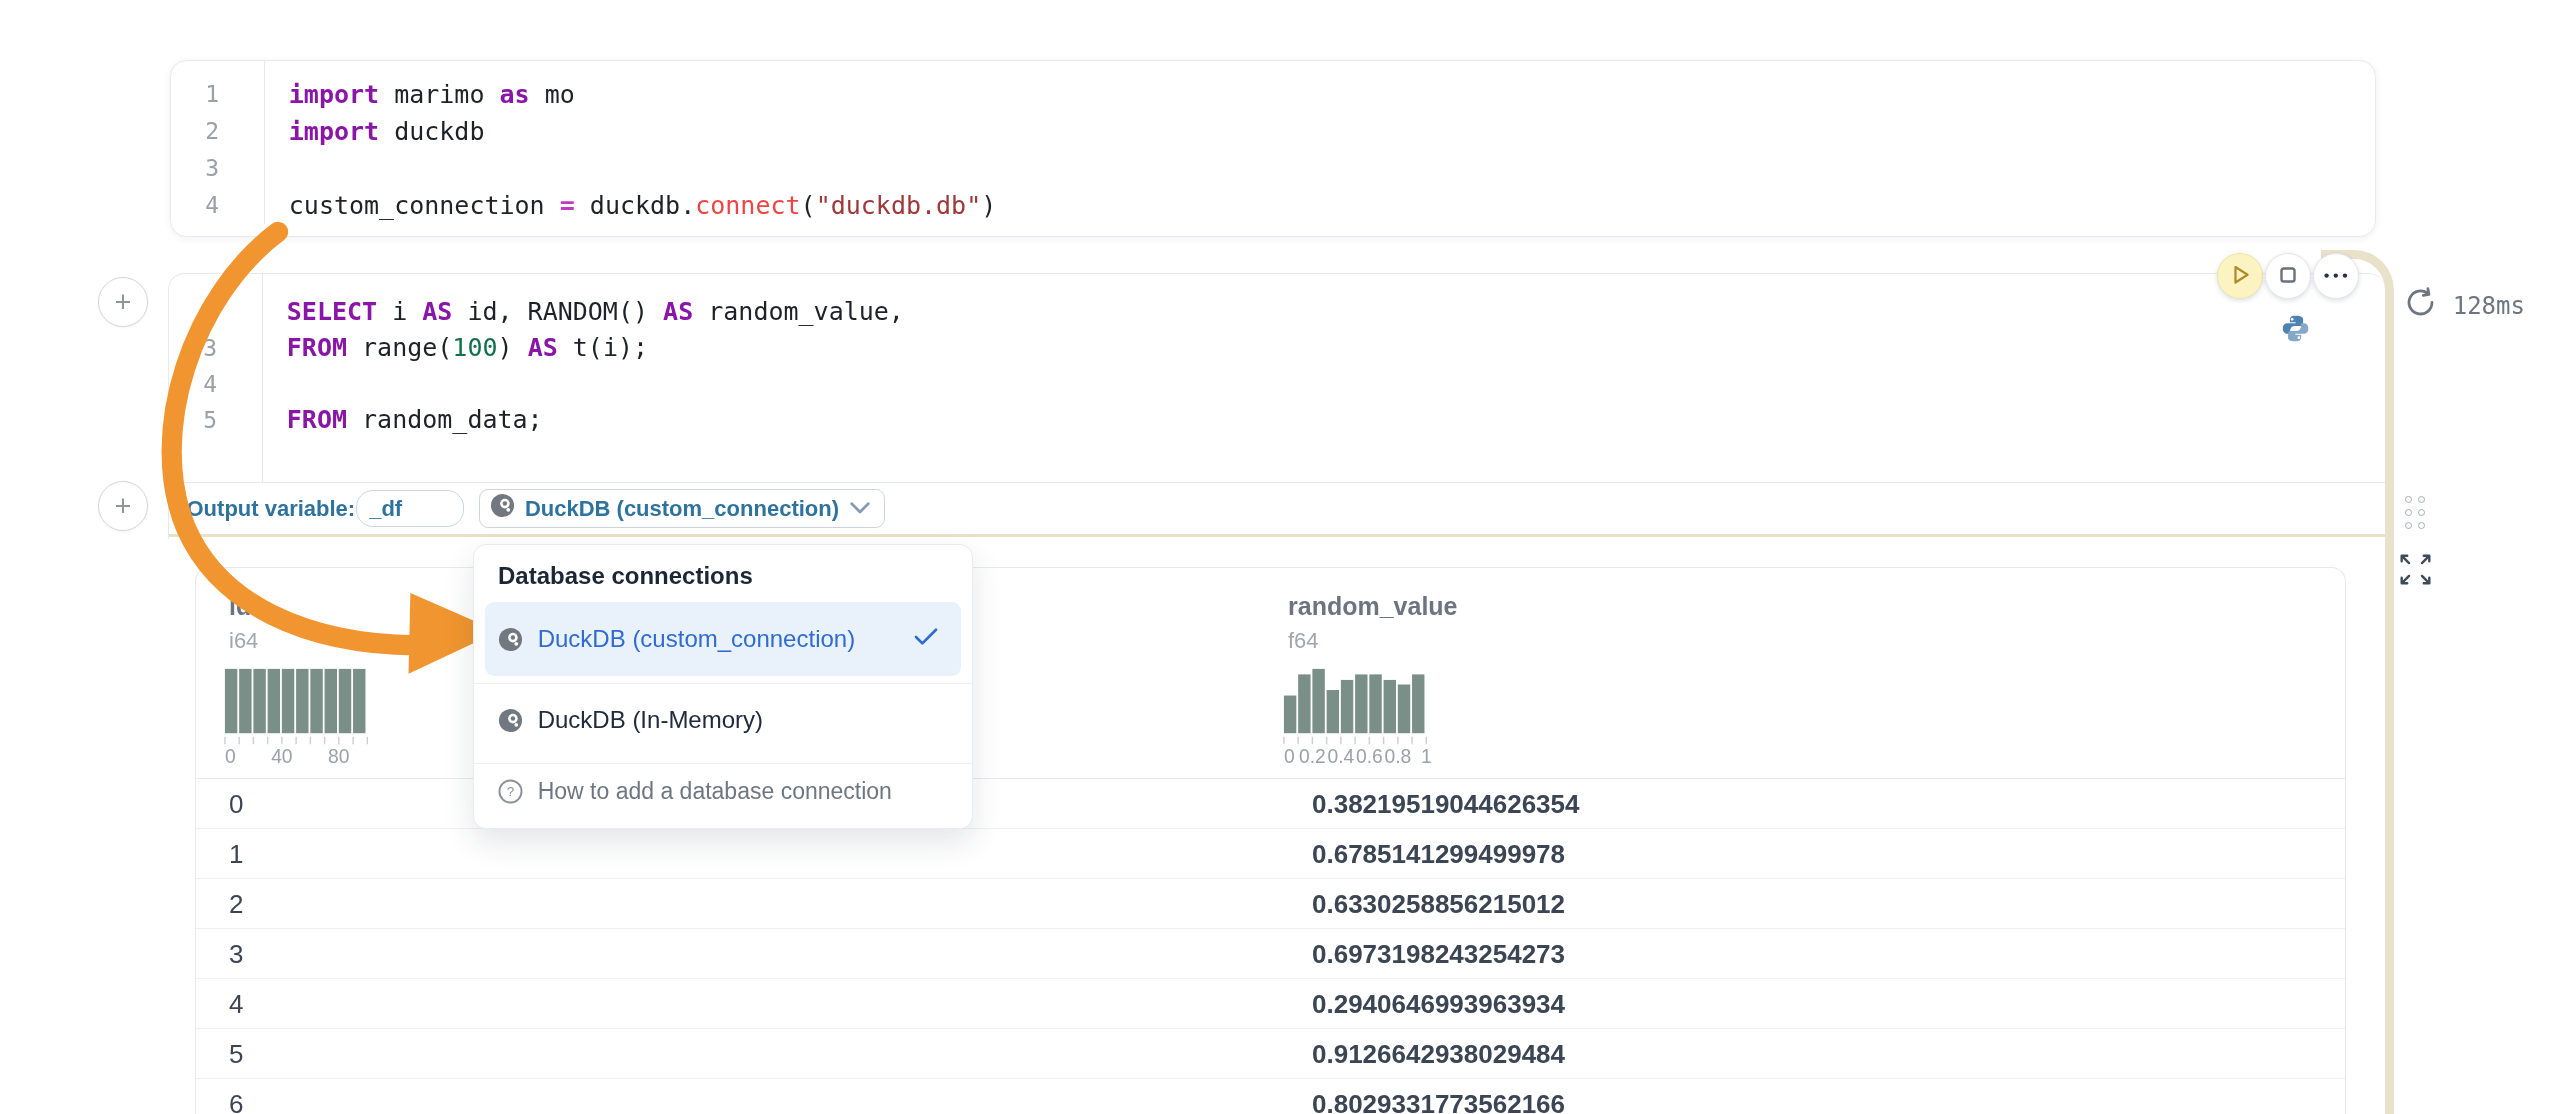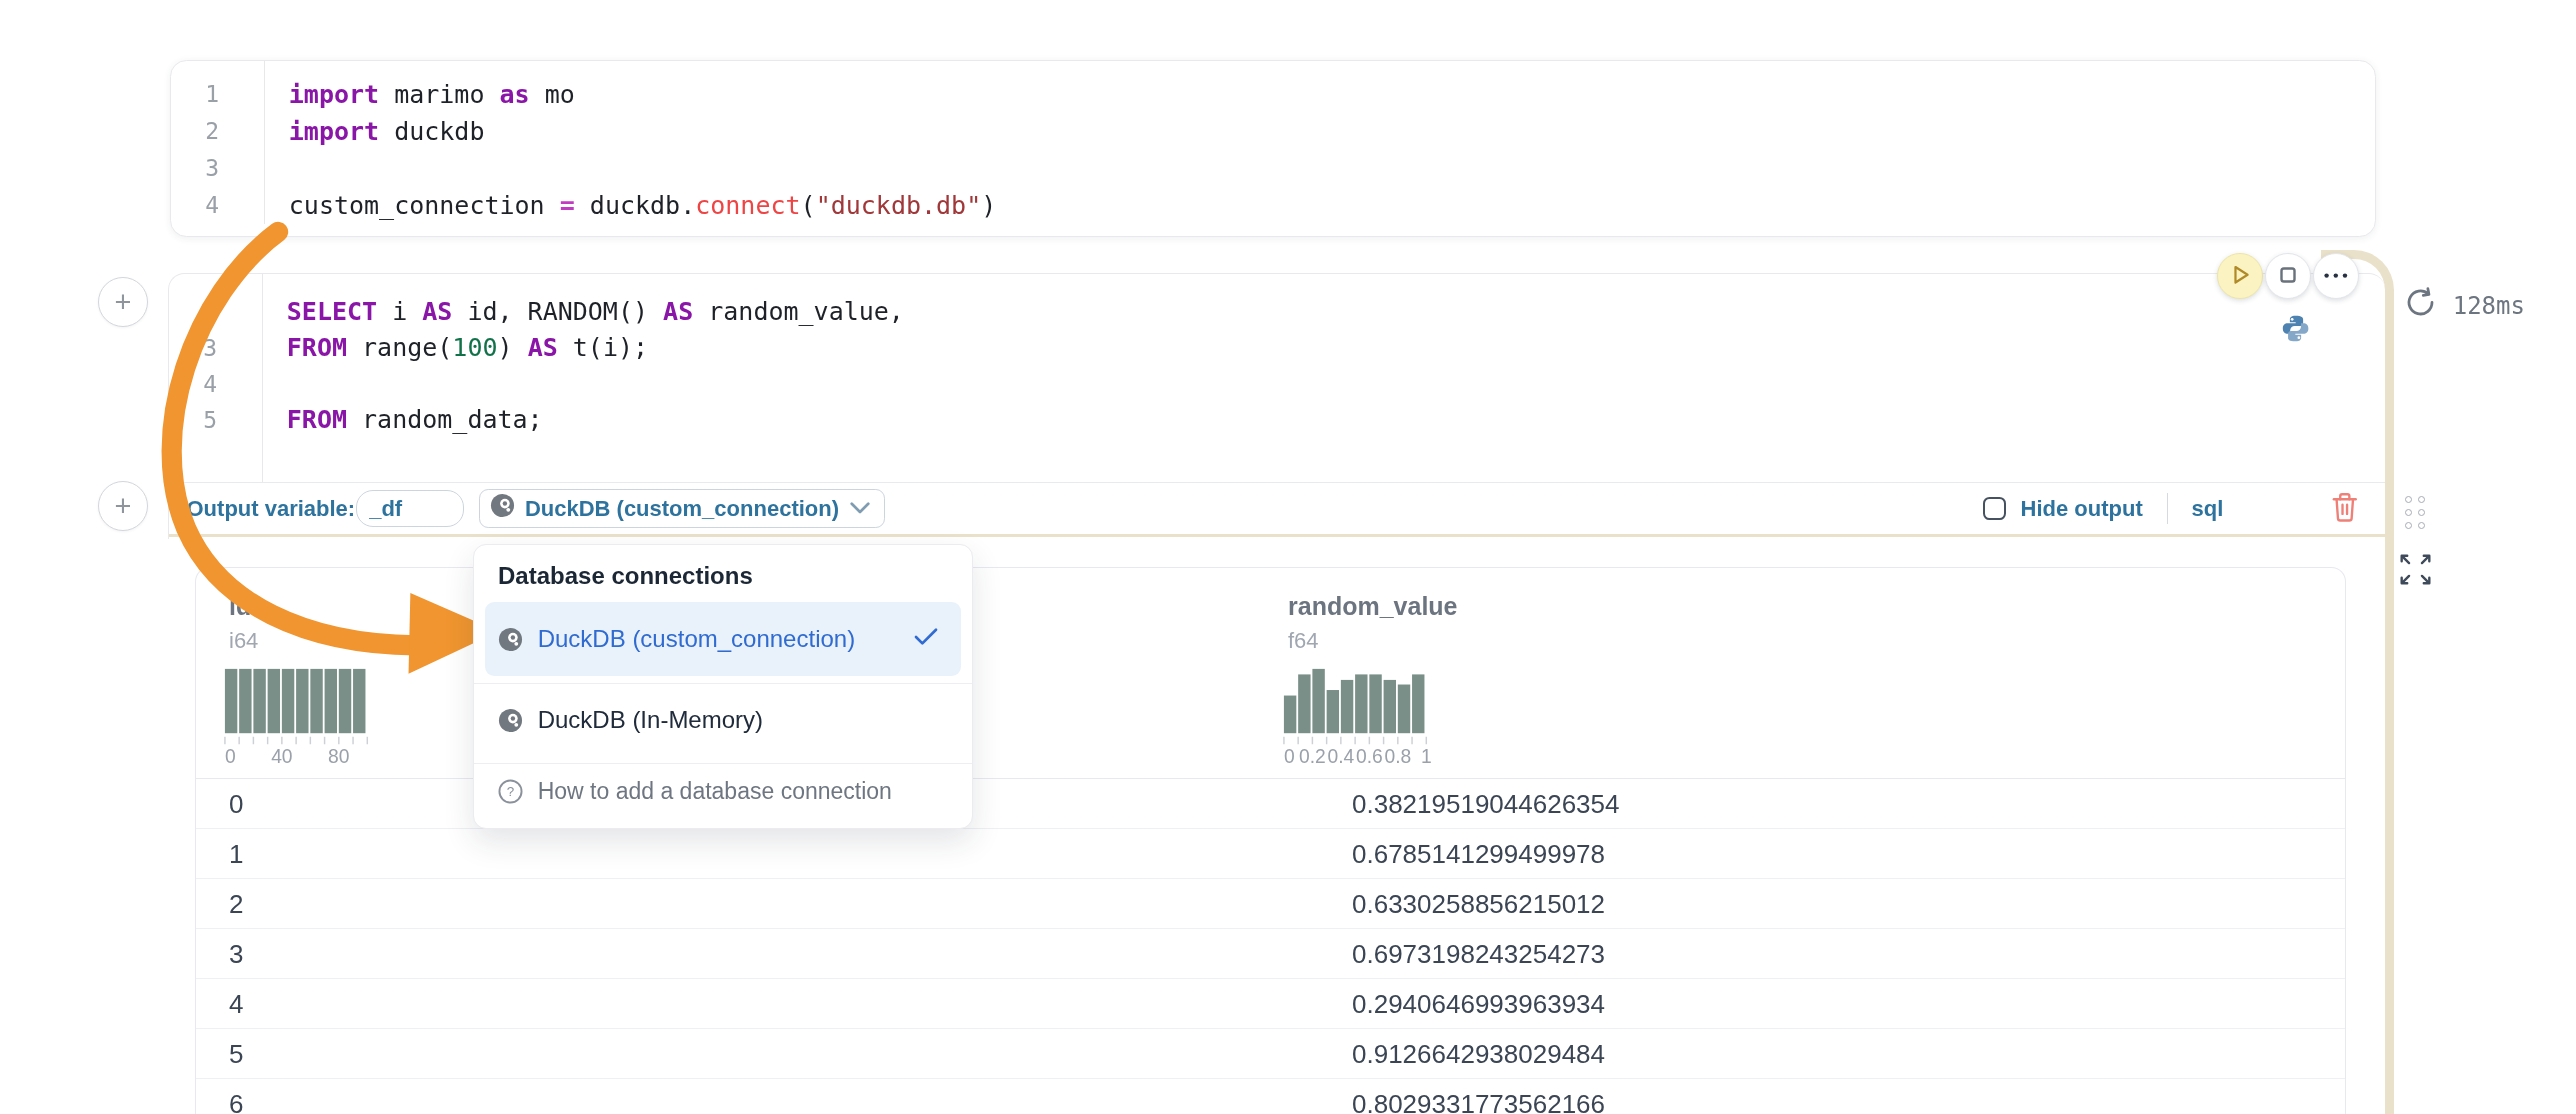--- a/index.html
+++ b/index.html
@@ -70,21 +70,21 @@
              border:0.9px solid #e8e9ef;border-bottom:none;border-radius:14.7px 14.7px 0 0;
              overflow:hidden;z-index:8;box-sizing:border-box;}
   #tbl-header{position:relative;height:210px;border-bottom:0.9px solid #e8e9ef;}
   .tbl-col{position:absolute;top:0;}
   .col-name{font-size:25px;font-weight:bold;color:#6c7480;margin-top:24px;}
   .col-type{font-size:22px;color:#a0a7b1;margin-top:7.4px;}
   .col-hist{margin-top:13px;margin-left:-4.6px;display:block;}
   .tbl-row{position:relative;height:49px;border-bottom:0.9px solid #eef0f4;}
   .tbl-row span{position:absolute;top:50%;transform:translateY(-50%);font-size:26px;color:#3b4554;}
   .cell-c1{left:33px;}
-  .cell-c2{left:1156px;}
+  .cell-c2{left:1116px;font-weight:bold;}
   
   #conn-menu{position:absolute;left:473px;top:544px;width:498px;height:283px;background:#fff;
              border:0.9px solid #ebebf0;border-radius:13px;z-index:60;
              box-shadow:0 13px 31px rgba(30,40,60,.12);}
   #conn-menu .menu-header{position:absolute;left:24px;top:16.5px;font-size:24px;font-weight:bold;color:#1c2736;}
   .menu-item{position:absolute;left:11px;width:476px;display:flex;align-items:center;gap:14.7px;
              padding-left:13px;box-sizing:border-box;font-size:24px;cursor:pointer;}
   .menu-item.sel{background:#e9f1fb;border-radius:9.2px;color:#2f6bd0;}
   .menu-divider{position:absolute;left:0;width:100%;height:0.9px;background:#ededf2;}
   .menu-check{position:absolute;right:22px;}
@@ -131,38 +131,20 @@
               <circle cx="19" cy="17.5" r="2" fill="#fff"></circle>
             </svg>
         </span>
         <span>DuckDB (custom_connection)</span>
         <span>
           <svg width="22" height="14.7" viewBox="0 0 24 16">
               <polyline points="3,3 12,12 21,3" fill="none" stroke="#7f9cb3" stroke-width="3" stroke-linecap="round" stroke-linejoin="round"></polyline>
             </svg>
         </span>
       </button>
-      <div id="hide-group">
-        <button id="hide-checkbox"></button>
-        <span class="hide-label">Hide output</span>
-        <div class="vdivider"></div>
-        <span class="lang-label">sql</span>
-        <button id="trash-btn">
-          <span>
-            <svg width="27.6" height="31" viewBox="0 0 30 34">
-                <g fill="none" stroke="#ee8077" stroke-width="2.6" stroke-linecap="round" stroke-linejoin="round">
-                  <path d="M3 8h24"></path>
-                  <path d="M10 8V4.5a2 2 0 0 1 2-2h6a2 2 0 0 1 2 2V8"></path>
-                  <path d="M6 8l1.5 21a2.5 2.5 0 0 0 2.5 2.3h10a2.5 2.5 0 0 0 2.5-2.3L24 8"></path>
-                  <path d="M12.5 14v10M17.5 14v10"></path>
-                </g>
-              </svg>
-          </span>
-        </button>
-      </div>
     </div>
   </div>
 
   <button class="runbtn" id="run-play">
     <span><svg width="27.6" height="27.6" viewBox="0 0 32 32">
           <polygon points="11,7 25,16 11,25" fill="none" stroke="#b08a28" stroke-width="2.6" stroke-linejoin="round"></polygon>
         </svg></span>
   </button>
   <button class="runbtn" id="run-stop">
     <span><svg width="26" height="26" viewBox="0 0 28 28">

